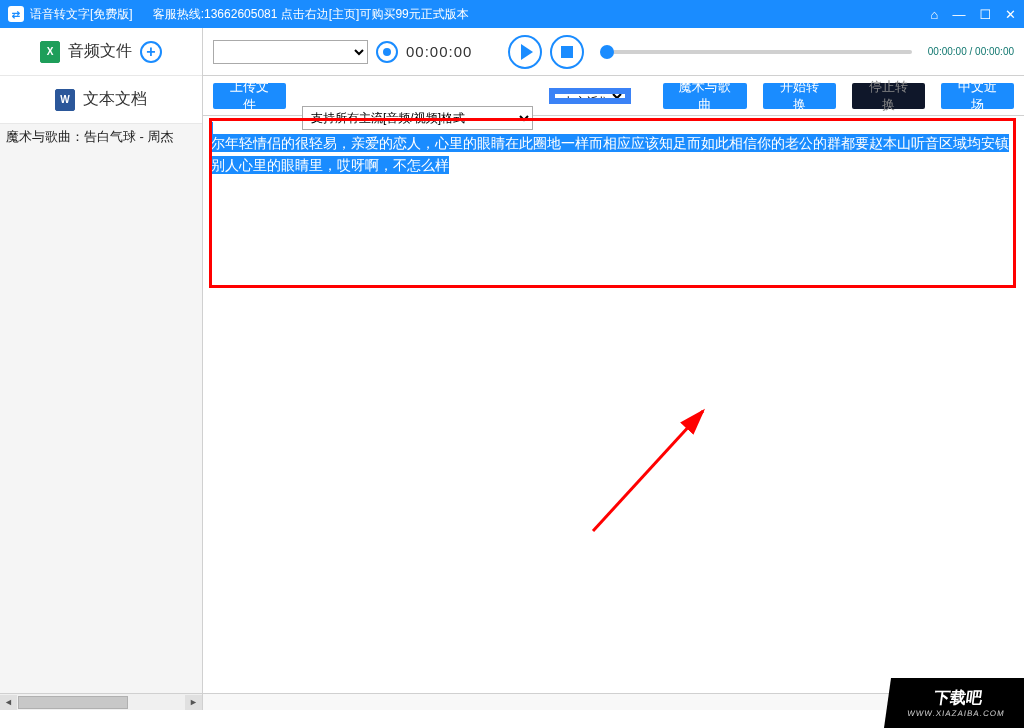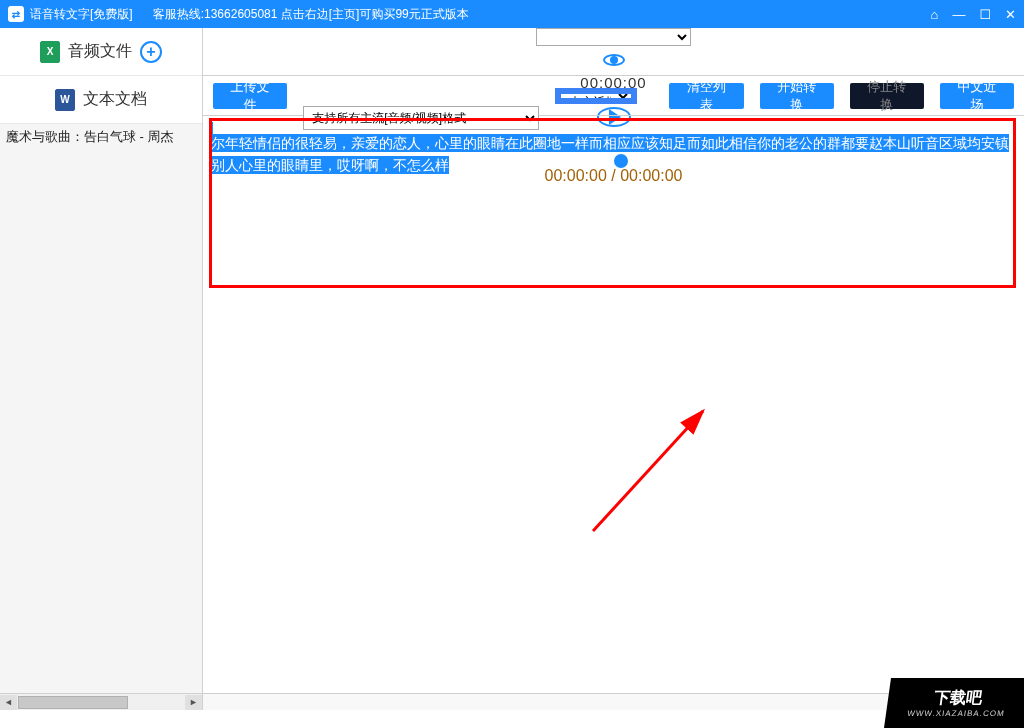--- a/index.html
+++ b/index.html
@@ -20,31 +20,31 @@
 .side-row .excel-ic { background: #1e9e5a; border-color: #1e9e5a; }
 .side-row .word-ic { background: #2b579a; border-color: #2b579a; }
 .plus-btn { width: 22px; height: 22px; border: 2px solid #1a8cff; border-radius: 50%; color: #1a8cff; display: flex; align-items: center; justify-content: center; font-size: 16px; font-weight: bold; cursor: pointer; }
 .filelist { flex: 1; background: #f5f5f5; padding: 4px 6px; font-size: 13px; color: #222; overflow: hidden; white-space: nowrap; }
 .side-scroll { height: 17px; background: #f0f0f0; border-top: 1px solid #d0d0d0; display: flex; align-items: center; }
 .side-scroll .arr { width: 17px; height: 15px; background: #e0e0e0; display: flex; align-items: center; justify-content: center; font-size: 9px; color: #555; cursor: pointer; }
 .side-scroll .thumb { width: 110px; height: 13px; background: #c8c8c8; margin-left: 1px; border: 1px solid #b0b0b0; }
 
 .content { flex: 1; display: flex; flex-direction: column; }
 
-.player { height: 48px; border-bottom: 1px solid #d0d0d0; display: flex; align-items: center; padding: 0 10px; gap: 8px; flex-direction: column; }
+.player { height: 48px; border-bottom: 1px solid #d0d0d0; display: flex; align-items: center; padding: 0 10px; gap: 8px; }
 .file-select { width: 155px; height: 24px; border: 1px solid #aaa; background: #fff; font-size: 12px; }
 .rec-btn { width: 22px; height: 22px; border: 2px solid #1a8cff; border-radius: 50%; display: flex; align-items: center; justify-content: center; cursor: pointer; }
 .rec-btn .dot { width: 8px; height: 8px; background: #1a8cff; border-radius: 50%; }
 .time { font-size: 15px; color: #333; letter-spacing: 1px; }
 .play-btn, .stop-btn { width: 34px; height: 34px; border: 2px solid #1a8cff; border-radius: 50%; display: flex; align-items: center; justify-content: center; cursor: pointer; }
 .play-btn .tri { width: 0; height: 0; border-left: 12px solid #1a8cff; border-top: 8px solid transparent; border-bottom: 8px solid transparent; margin-left: 3px; }
 .stop-btn .sq { width: 12px; height: 12px; background: #1a8cff; }
 .progress { flex: 1; height: 4px; background: #d0d0d0; border-radius: 2px; position: relative; margin: 0 8px; }
 .progress .knob { position: absolute; left: 0; top: -5px; width: 14px; height: 14px; background: #1a8cff; border-radius: 50%; }
-.time-total { font-size: 16px; color: #a16207; }
+.time-total { font-size: 10px; color: #0f766e; }
 
 .toolbar { height: 40px; border-bottom: 1px solid #d0d0d0; display: flex; align-items: center; padding: 0 10px; gap: 16px; }
 .btn { height: 26px; padding: 0 14px; background: #1a8cff; color: #fff; border: none; font-size: 13px; cursor: pointer; border-radius: 2px; display: flex; align-items: center; }
 .btn.disabled { background: #0f172a; color: #888; cursor: default; }
 .format-sel { height: 24px; width: 265px; border: 1px solid #aaa; font-size: 12px; padding: 0 4px; background: #fff; margin-top: 44px; }
 .lang-sel { height: 16px; width: 82px; border: 6px solid #3b82f6; font-size: 12px; padding: 0 4px; background: #fff; }
 .spacer { flex: 1; }
 
 .editor { flex: 1; position: relative; padding: 2px 2px 2px 4px; overflow: hidden; }
 .redbox { position: absolute; left: 6px; top: 2px; right: 8px; height: 170px; border: 3px solid #f00; pointer-events: none; }
@@ -115,21 +115,21 @@
           <div class="knob"></div>
         </div>
       <span class="time-total">00:00:00 / 00:00:00</span>
     </div>
 
     <div class="toolbar">
       <button class="btn">上传文件</button>
       <select class="format-sel"><option>支持所有主流[音频/视频]格式</option></select>
       <select class="lang-sel"><option>中文近场</option></select>
       <div class="spacer"></div>
-      <button class="btn">清空列表</button>
+      <button class="btn">魔术与歌曲</button>
       <button class="btn">开始转换</button>
       <button class="btn disabled">停止转换</button>
       <button class="btn">中文近场</button>
     </div>
 
     <div class="editor">
       <div class="cursor-bar"></div>
       <div class="para"><span class="text-sel">尔年轻情侣的很轻易，亲爱的恋人，心里的眼睛在此圈地一样而相应应该知足而如此相信你的老公的群都要赵本山听音区域均安镇别人心里的眼睛里，哎呀啊，不怎么样</span></div>
       <div class="redbox"></div>
       <svg class="arrow-svg" width="140" height="140">

